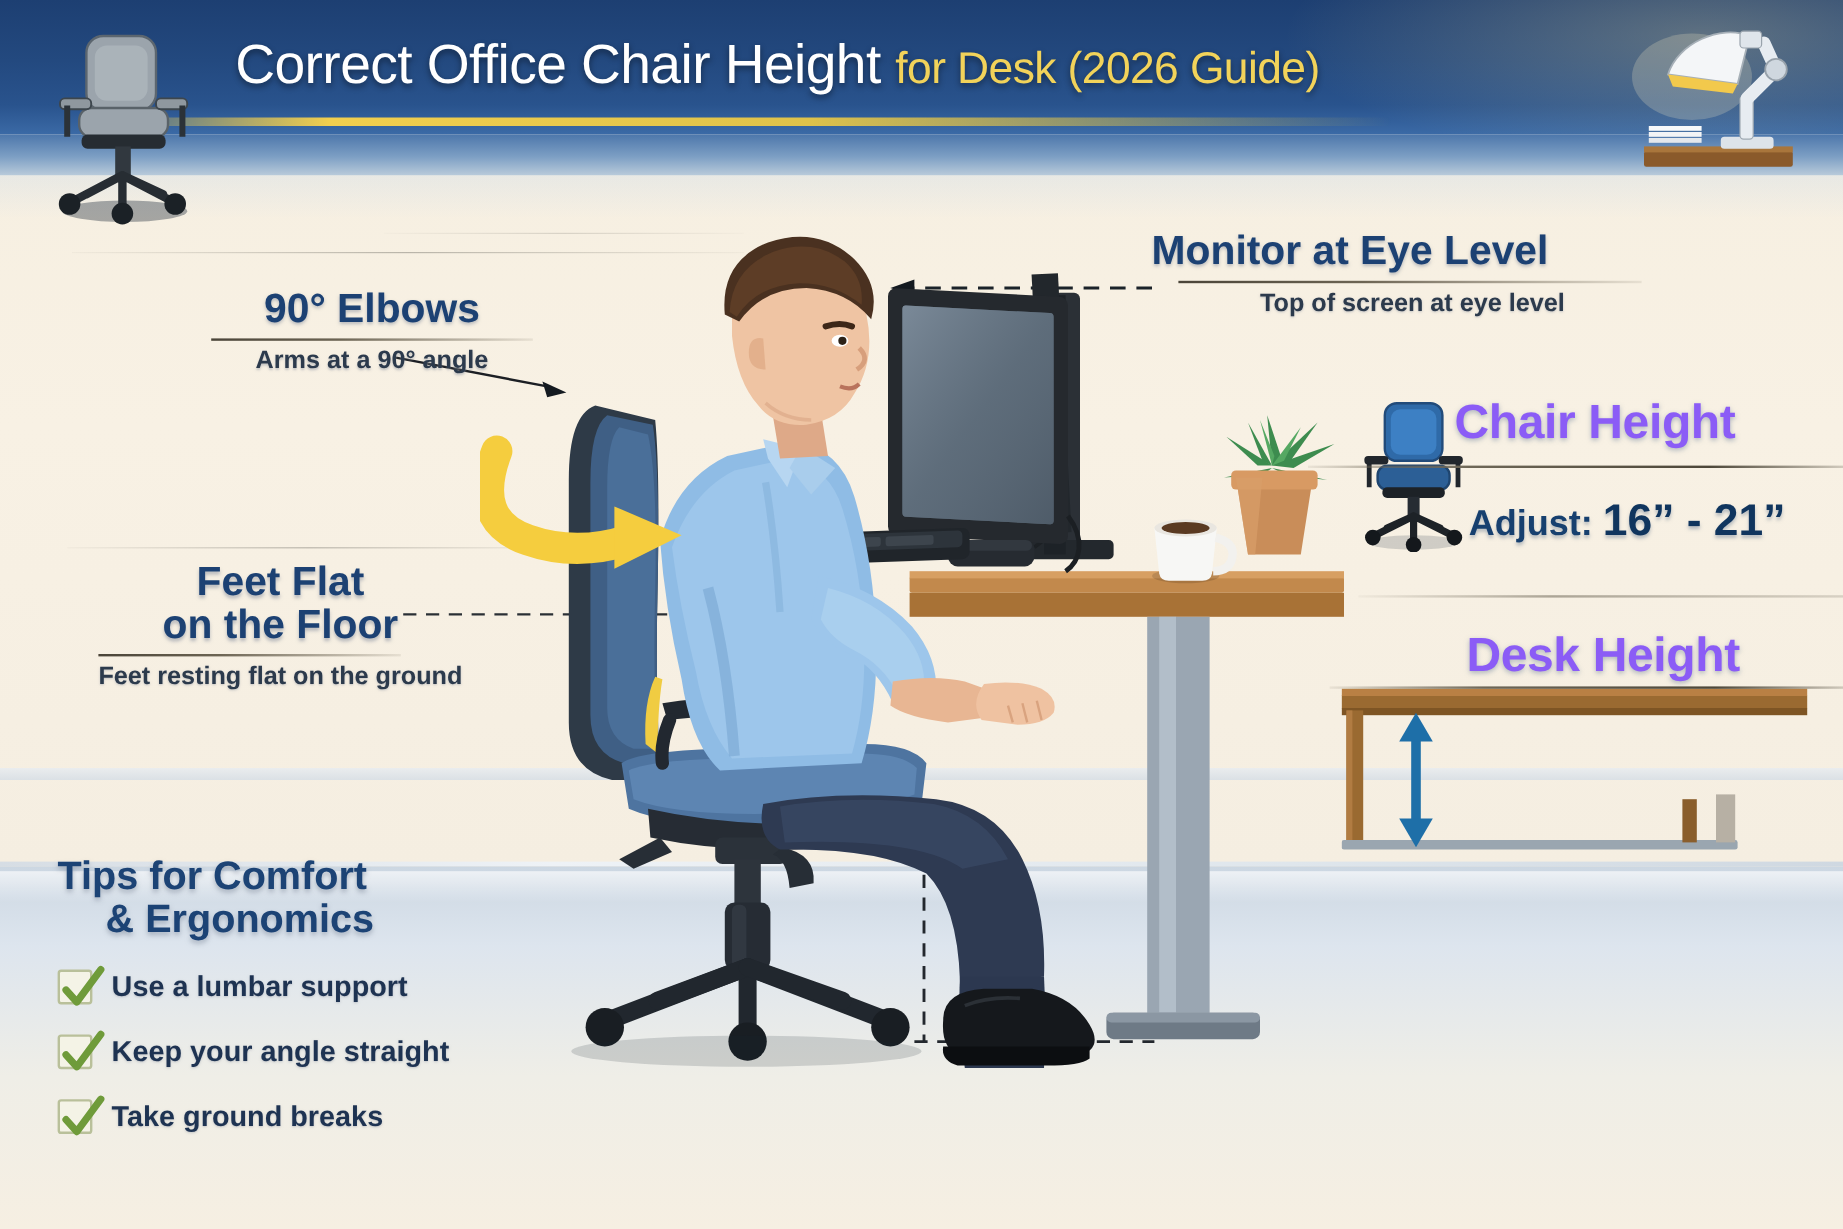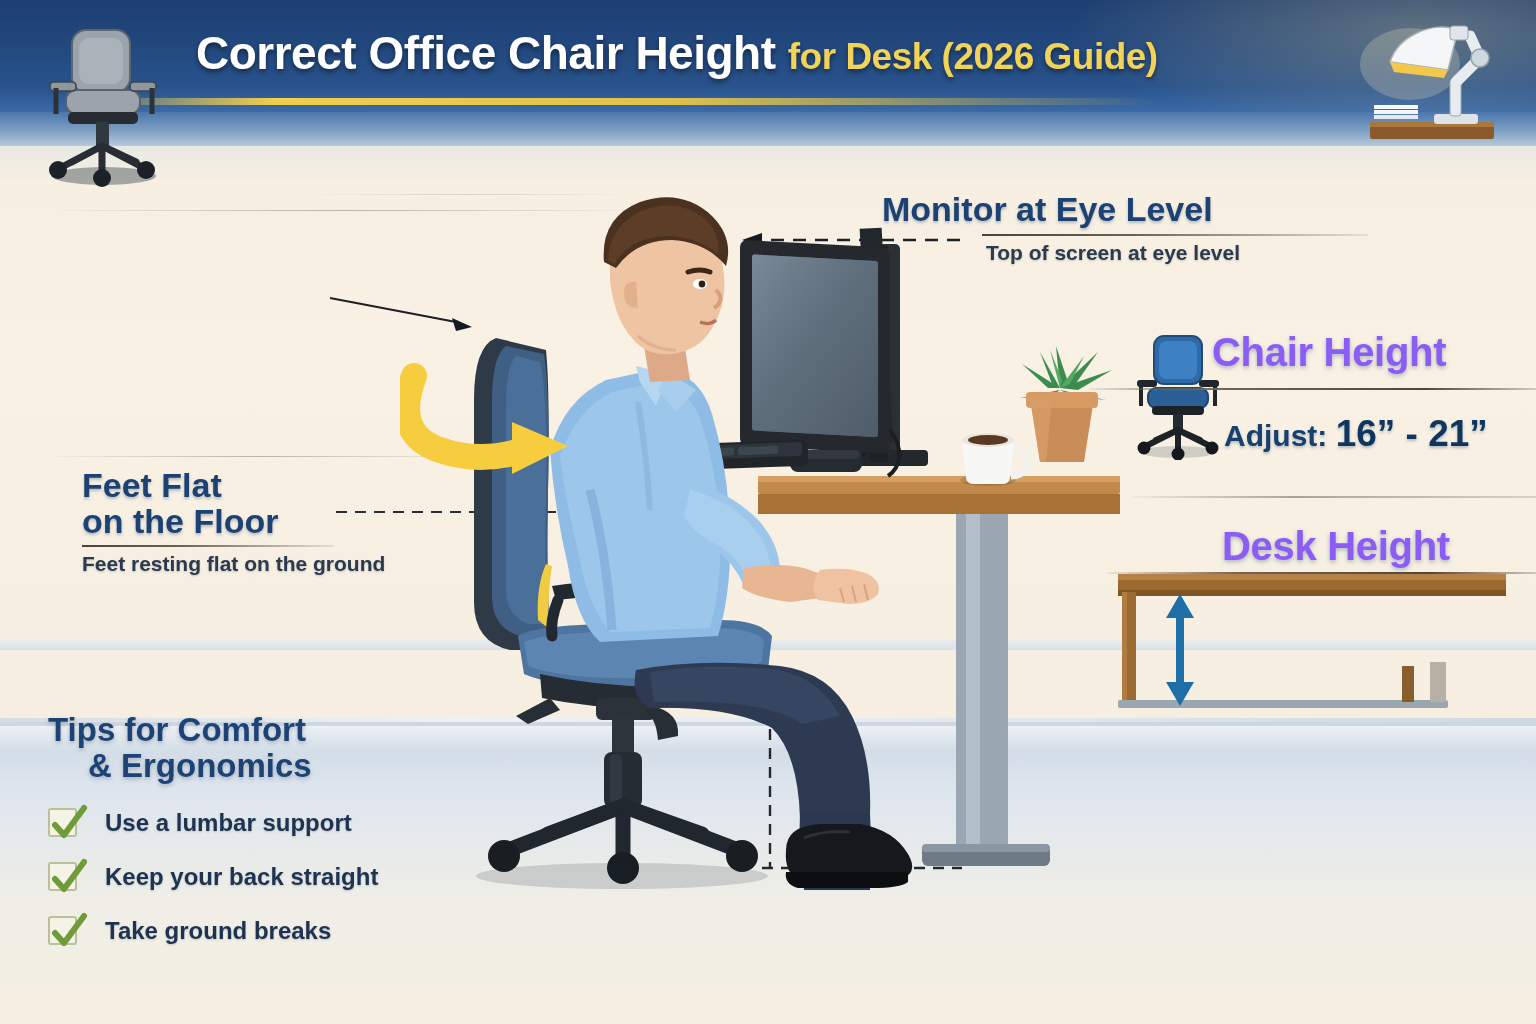--- a/index.html
+++ b/index.html
@@ -58,33 +58,33 @@
     position:absolute; left:80px; top:98px; width:1080px; height:7px;
     background:linear-gradient(90deg,rgba(245,208,72,0),#f2cf4e 18%,#dfc24a 55%,rgba(226,196,80,0));
     border-radius:4px; filter:blur(.6px);
   }
   .header-band {
     position:absolute; left:0; top:112px; width:1536px; height:34px;
     background:linear-gradient(180deg,#4d77ab 0%, #7d9fc4 55%, #b8cada 100%);
   }
   .title {
     position:absolute; left:196px; top:26px;
-    font-size:46px; font-weight:bold; letter-spacing:-.5px;
+    font-size:46px; font-weight:normal; letter-spacing:-.5px;
     white-space:nowrap;
     text-shadow:0 3px 5px rgba(0,0,0,.45);
   }
   .title .t-main { color:#ffffff; }
   .title .t-sub  { color:#f2d35a; font-size:37px; }
 
   
   .hdr-chair { position:absolute; left:38px; top:18px; width:130px; height:170px; }
   .hdr-lamp  { position:absolute; left:1352px; top:18px; width:160px; height:128px; }
 
   
-  .callout { position:absolute; }
+  .callout { position:absolute;text-align:center; }
   .callout .c-title {
     font-size:34px; font-weight:bold; color:#1c4173;
     line-height:1.05; white-space:nowrap;
     text-shadow:0 2px 3px rgba(120,130,150,.5);
   }
   .callout .c-rule {
     height:2px; margin:6px 0 5px 0;
     background:linear-gradient(90deg,#4a4438,#6d6554 40%,rgba(140,132,115,.15));
   }
   .callout .c-sub {
@@ -137,21 +137,21 @@
   #guide-2 { left:56px;  top:456px; width:404px; }
   #guide-3 { left:320px; top:194px; width:300px; opacity:.5; }
 
   
   #tips { position:absolute; left:48px; top:712px; width:430px; }
   #tips .tips-title {
     font-size:33px; font-weight:bold; color:#1c4375; line-height:1.08;
     text-shadow:0 2px 4px rgba(120,132,150,.55);
   }
   #tips .tips-title .l2 { display:block; margin-left:40px; }
-  .tip-row { display:flex; align-items:center; gap:28px; margin-top:25px; }
+  .tip-row { display:flex; align-items:center; gap:16px; margin-top:25px; }
   .tip-box {
     width:29px; height:29px; flex:0 0 29px;
     border:2px solid #b9c09a; background:#f4f3e6; border-radius:3px;
     position:relative;
   }
   .tip-box svg { position:absolute; left:-2px; top:-6px; }
   .tip-label {
     font-size:24px; font-weight:bold; color:#1e3352; white-space:nowrap;
     text-shadow:0 1px 2px rgba(150,155,168,.5);
   }
@@ -446,20 +446,25 @@
     <rect x="284" y="106" width="12" height="36" fill="#8a5e2c"></rect>
     <rect x="312" y="102" width="16" height="40" fill="#b7b0a4"></rect>
 
     <g>
       <line x1="62" y1="46" x2="62" y2="134" stroke="#1e6fa8" stroke-width="8"></line>
       <path d="M62 34 L76 58 L48 58 Z" fill="#1e6fa8"></path>
       <path d="M62 146 L76 122 L48 122 Z" fill="#1e6fa8"></path>
     </g>
   </svg>
 
+  <div class="callout" id="co-elbows">
+    <div class="c-title">90° Elbows</div>
+    <div class="c-rule"></div>
+    <div class="c-sub">Arms at a 90° angle</div>
+  </div>
 
   <div class="callout" id="co-feet">
     <div class="c-title">Feet Flat</div>
     <div class="c-title">on the Floor</div>
     <div class="c-rule"></div>
     <div class="c-sub">Feet resting flat on the ground</div>
   </div>
 
   <div class="callout" id="co-monitor">
     <div class="c-title">Monitor at Eye Level</div>
@@ -497,21 +502,21 @@
       </span>
       <span class="tip-label">Use a lumbar support</span>
     </div>
 
     <div class="tip-row">
       <span class="tip-box">
         <svg width="40" height="40" viewBox="0 0 40 40">
             <path d="M7 21 L16 31 L36 4" stroke="#6f9b3a" stroke-width="6" fill="none" stroke-linecap="round" stroke-linejoin="round"></path>
           </svg>
       </span>
-      <span class="tip-label">Keep your back straight</span>
+      <span class="tip-label">Keep your angle straight</span>
     </div>
 
     <div class="tip-row">
       <span class="tip-box">
         <svg width="40" height="40" viewBox="0 0 40 40">
             <path d="M7 21 L16 31 L36 4" stroke="#6f9b3a" stroke-width="6" fill="none" stroke-linecap="round" stroke-linejoin="round"></path>
           </svg>
       </span>
       <span class="tip-label">Take ground breaks</span>
     </div>

